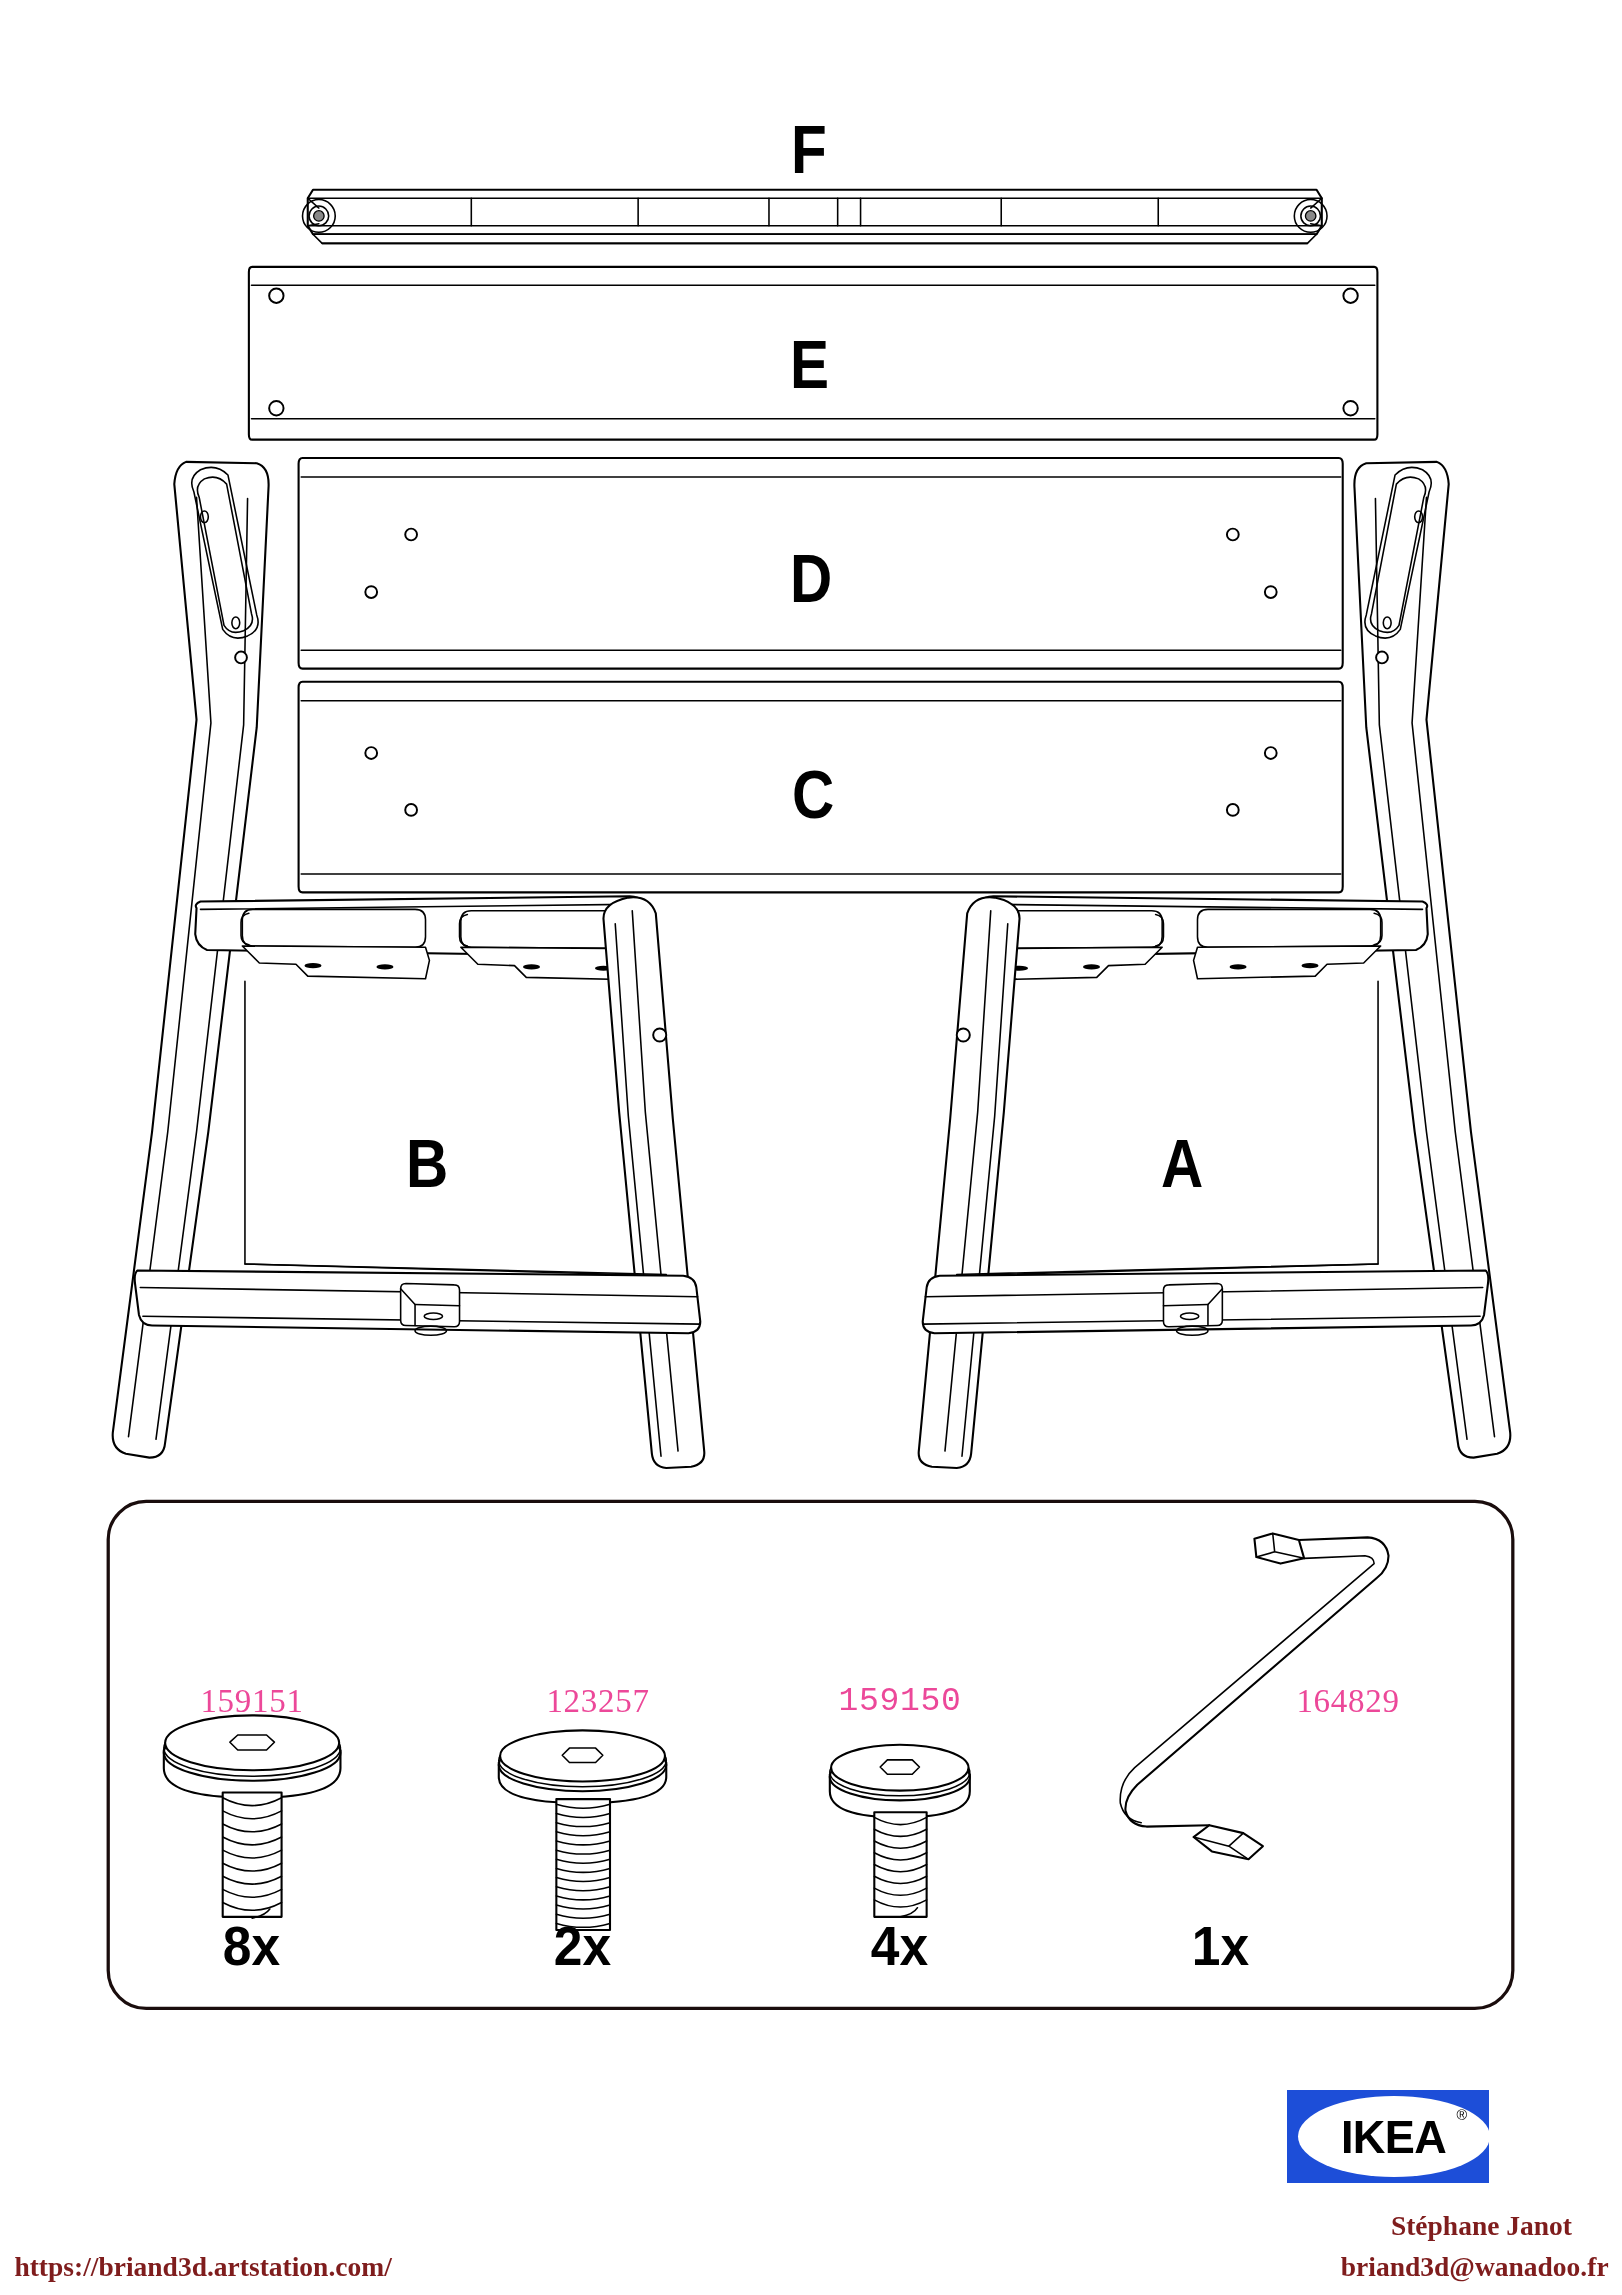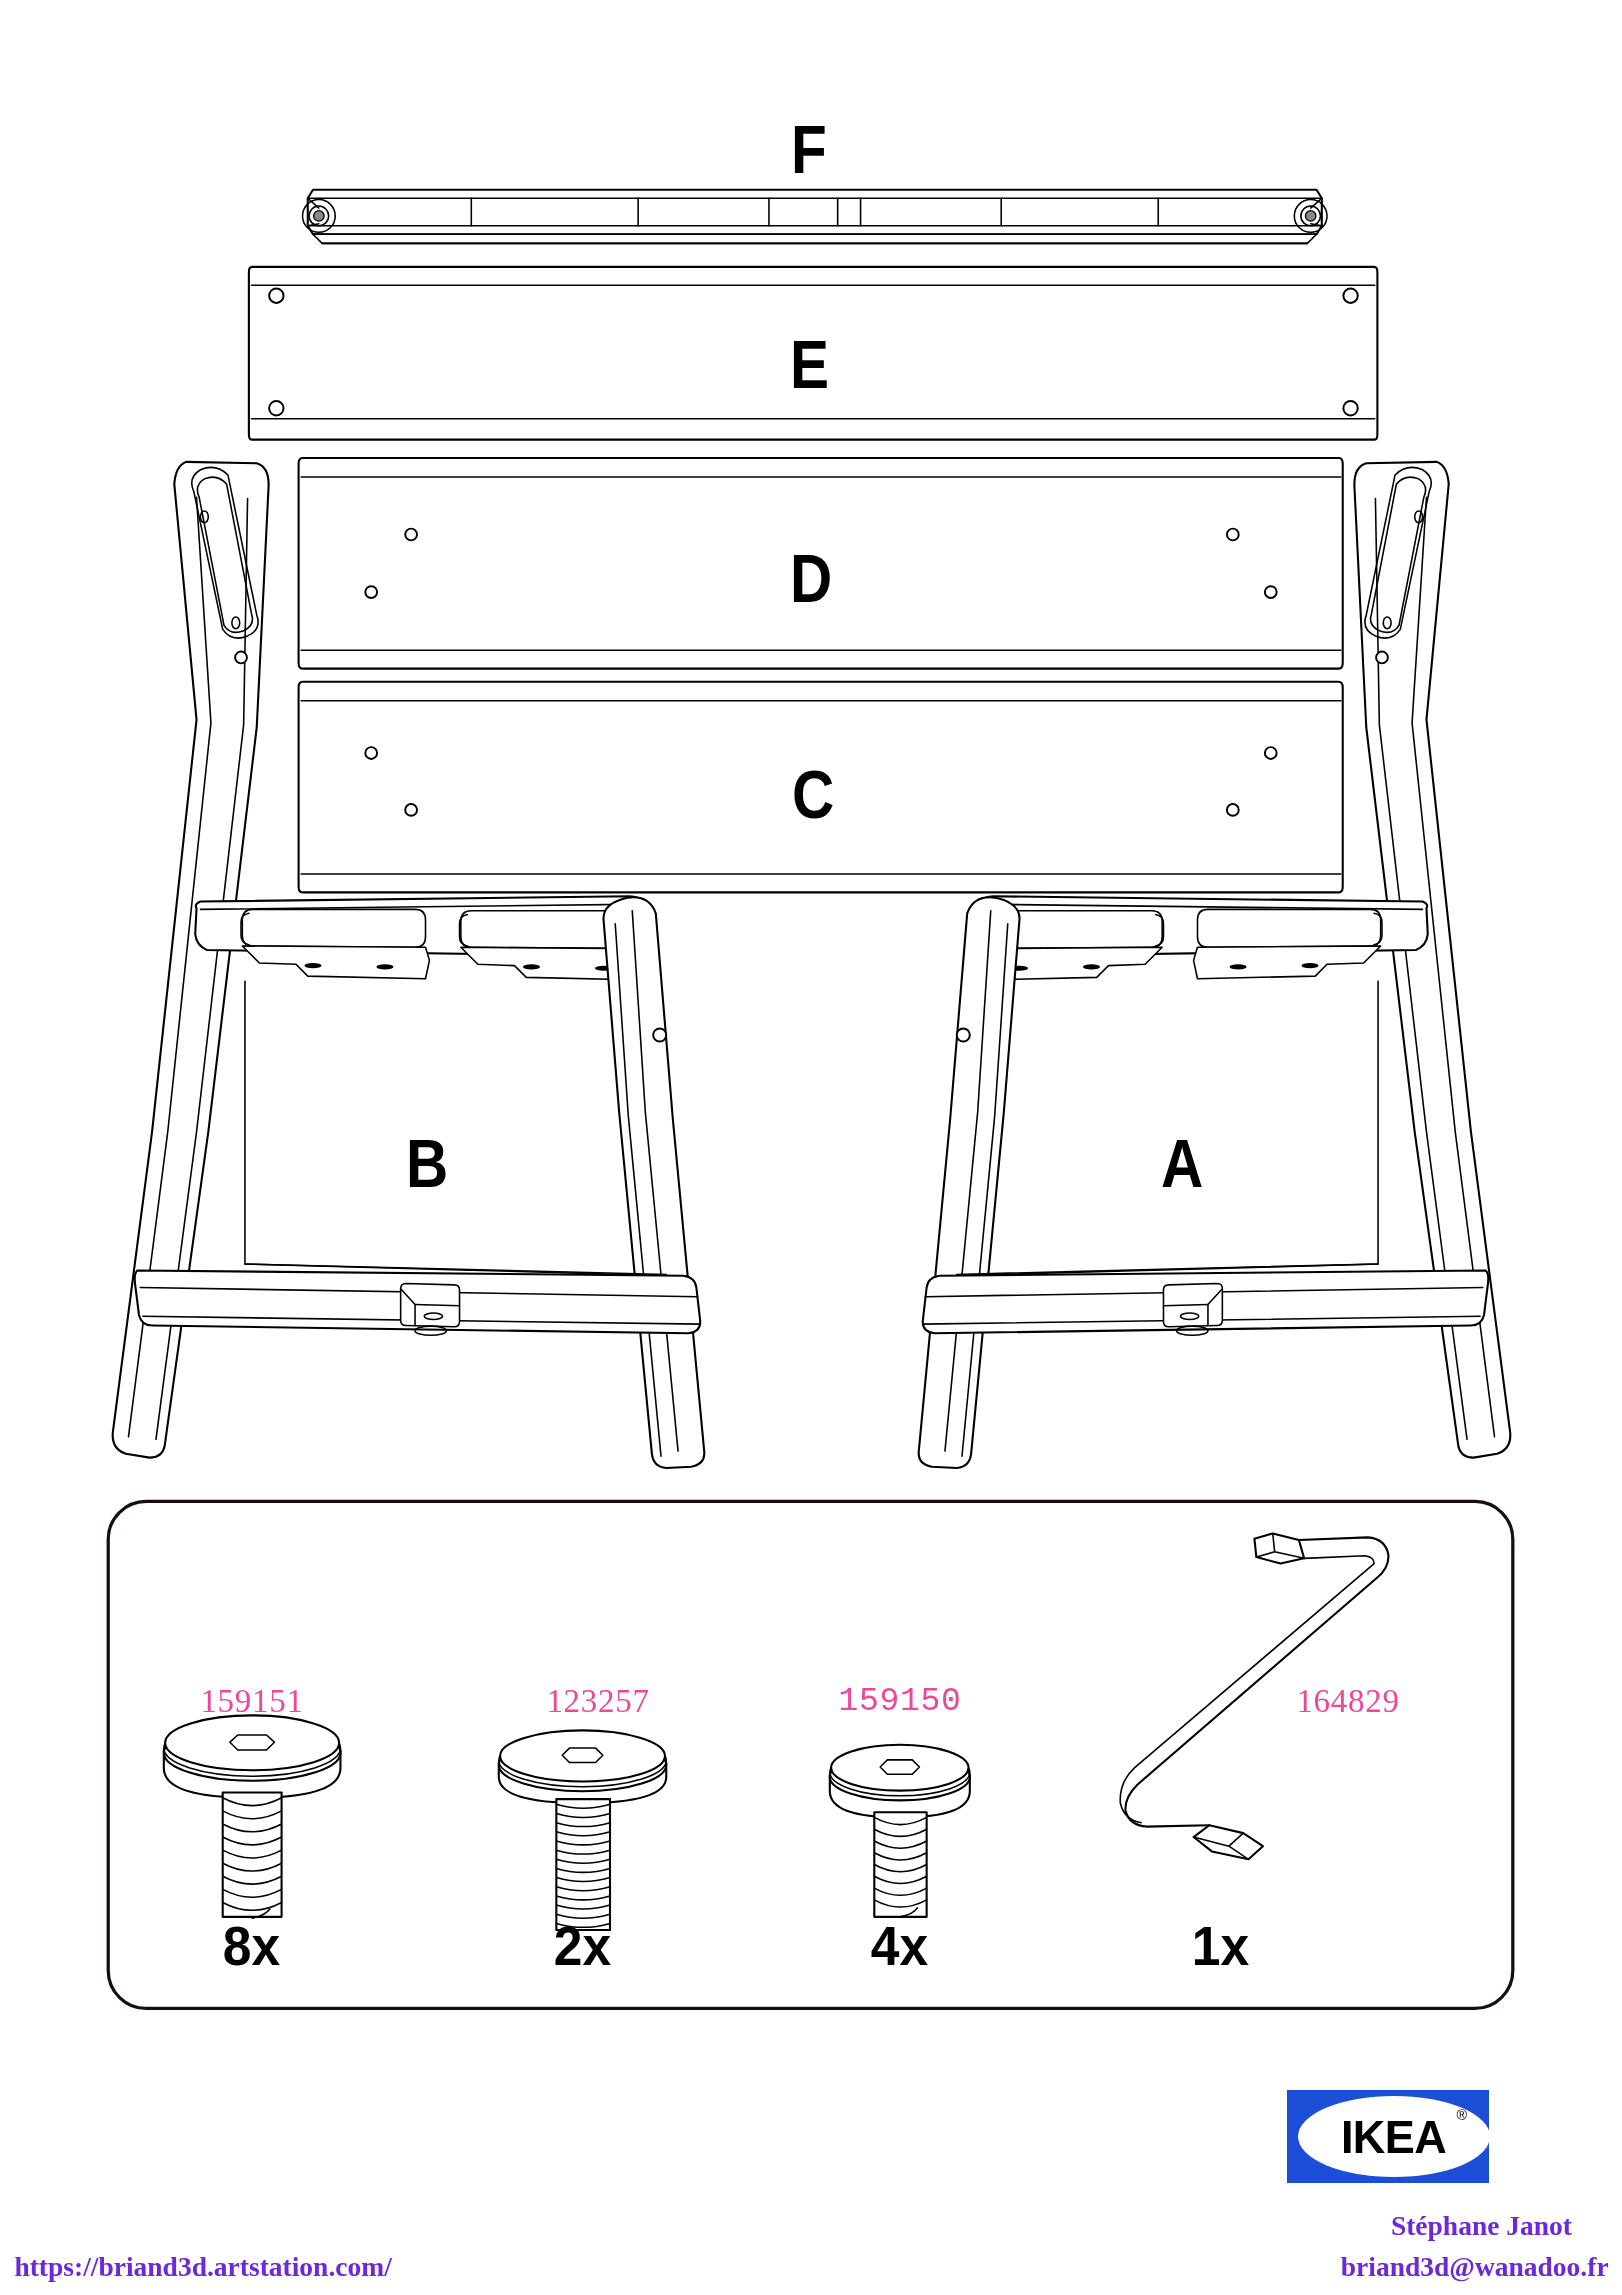--- a/index.html
+++ b/index.html
@@ -103,21 +103,21 @@
     top: 17px;
     font-family: "Liberation Sans", sans-serif;
     font-size: 14.4px;
     color: #000000;
   }
   .credit {
     position: absolute;
     font-family: "Liberation Serif", serif;
     font-weight: bold;
     font-size: 27.5px;
-    color: #6d28d9;
+    color: #7f1d1d;
     white-space: nowrap;
   }
   #credit-name  { right: 51px;  top: 2210px; text-align: right; }
   #credit-mail  { right: 14.4px;  top: 2251px; text-align: center; }
   #credit-url   { left: 14.4px;   top: 2251px; }
   .draw-stroke { fill: none; stroke: #000; stroke-width: 3.2; stroke-linejoin: round; stroke-linecap: round; }
   .draw-thin   { fill: none; stroke: #000; stroke-width: 2.4; stroke-linejoin: round; stroke-linecap: round; }
   .draw-fillw  { fill: #fff; stroke: #000; stroke-width: 3.2; stroke-linejoin: round; stroke-linecap: round; }
   .draw-fillwt { fill: #fff; stroke: #000; stroke-width: 2.4; stroke-linejoin: round; stroke-linecap: round; }
   .hole        { fill: #fff; stroke: #000; stroke-width: 3.0; }

